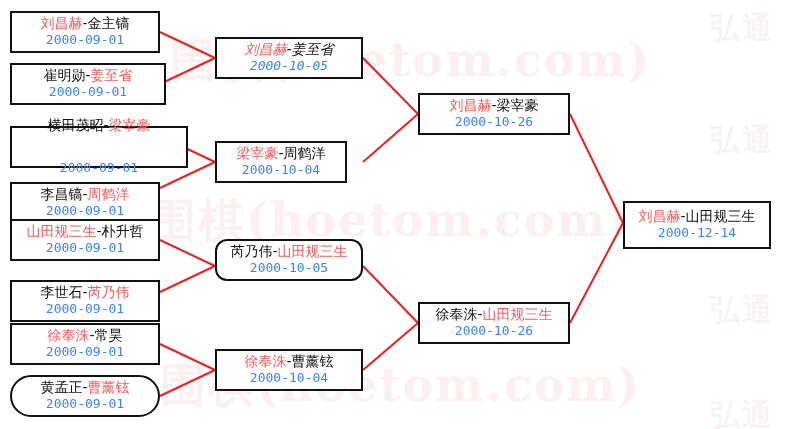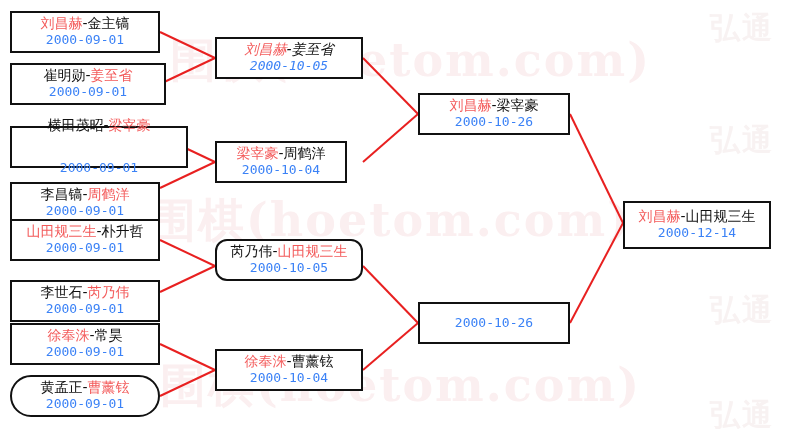--- a/index.html
+++ b/index.html
@@ -186,20 +186,21 @@
     <div class="players"><span class="w">徐奉洙</span><span class="sep">-</span><span>曹薰铉</span></div>
     <div class="date">2000-10-04</div>
   </div>
 
   <div class="match" style="left:418px; top:93px;  width:152px; height:42px;">
     <div class="players"><span class="w">刘昌赫</span><span class="sep">-</span><span>梁宰豪</span></div>
     <div class="date">2000-10-26</div>
   </div>
 
   <div class="match" style="left:418px; top:302px; width:152px; height:42px;">
+    <div class="players"><span>徐奉洙</span><span class="sep">-</span><span class="w">山田规三生</span></div>
     <div class="date">2000-10-26</div>
   </div>
 
   <div class="match" style="left:623px; top:201px; width:148px; height:48px;">
     <div class="players"><span class="w">刘昌赫</span><span class="sep">-</span><span>山田规三生</span></div>
     <div class="date">2000-12-14</div>
   </div>
 
 </div>
 

